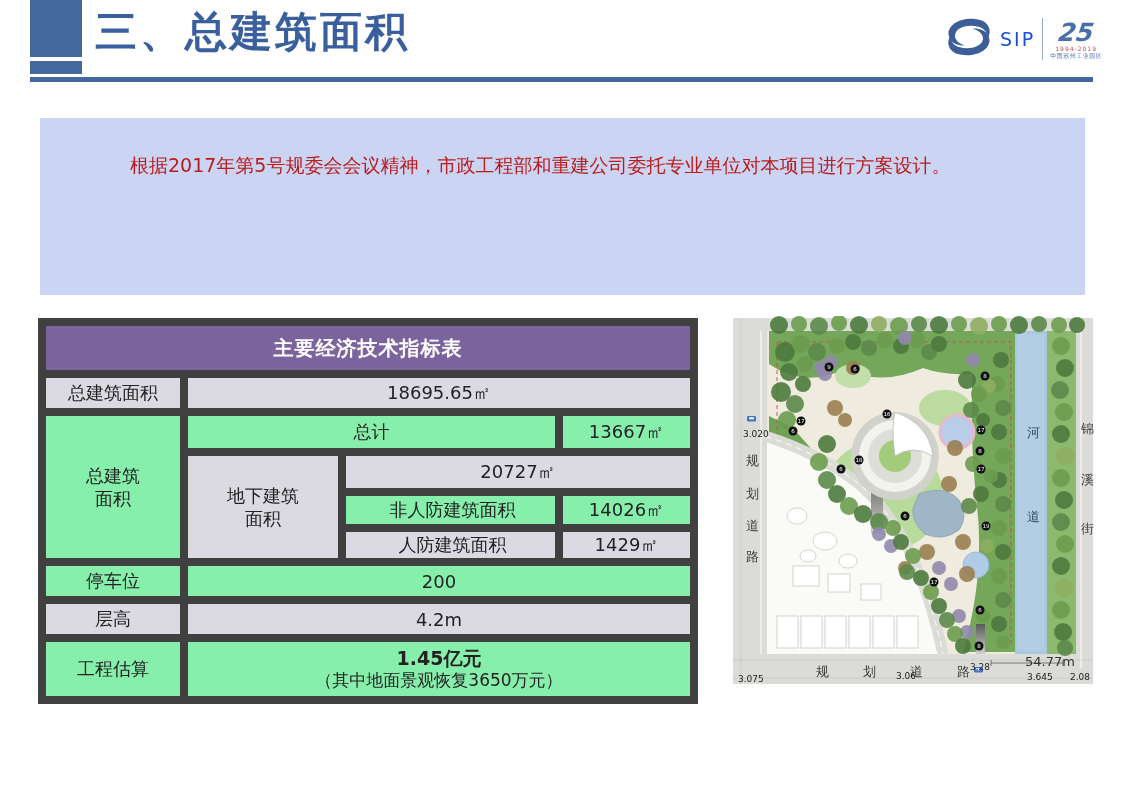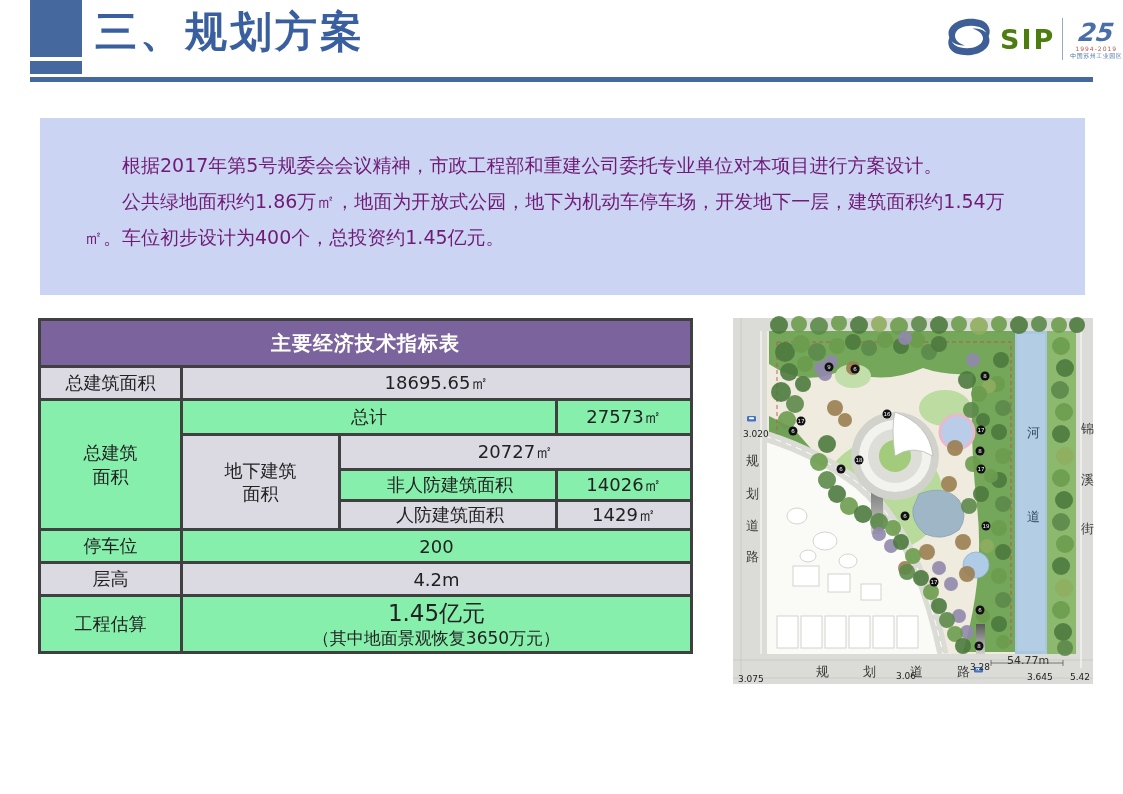--- a/index.html
+++ b/index.html
@@ -10,110 +10,109 @@
   .abs{position:absolute}
 
   
   #accent-square{left:30px;top:0;width:52px;height:57px;background:#45699E}
   #accent-bar{left:30px;top:61px;width:52px;height:13px;background:#45699E}
   #page-title{left:95px;top:4px;font-size:42px;font-weight:bold;color:#3A5F9E;letter-spacing:3px}
   #title-rule{left:30px;top:77px;width:1063px;height:5px;background:#45699E}
 
   
   #logo{left:945px;top:16px;display:flex;align-items:center;gap:7px}
-  #sip-text{font-size:27px;font-weight:bold;color:#4d7c0f;letter-spacing:2px}
+  #sip-text{font-size:19px;font-weight:normal;color:#1d4ed8;letter-spacing:2px}
   #logo-divider{width:1px;height:42px;background:#9AA9C2}
   .anniv{display:flex;flex-direction:column;align-items:center;line-height:1.1}
   .anniv-num{font-size:25px;font-weight:bold;font-style:italic;color:#4A6FA8;transform:skewX(-8deg)}
   .anniv-years{font-size:6px;color:#C0504D;letter-spacing:1px}
   .anniv-cap{font-size:6px;color:#4A6FA8;letter-spacing:.5px;white-space:nowrap}
 
   
   #intro{left:40px;top:118px;width:1045px;height:177px;background:#CBD4F3}
-  #intro p{margin:0;padding:0 44px;font-size:19px;line-height:36px;color:#701a75;text-indent:2em}
+  #intro p{margin:8px;padding:0 44px;font-size:19px;line-height:36px;color:#b91c1c;text-indent:2em}
   #intro p.first{margin-top:29px}
 
   
   #indicators{left:38px;top:318px;border-collapse:collapse;table-layout:fixed;width:652px}
-  #indicators td{border:3px solid #404040;text-align:center;font-size:18px;color:#222;padding:0 2px;vertical-align:middle}
+  #indicators td{border:8px solid #404040;text-align:center;font-size:18px;color:#222;padding:0 2px;vertical-align:middle}
   #indicators .hdr td{background:#7B639D;color:#fff;font-weight:bold;font-size:20px;height:44px;letter-spacing:1px}
   .td-dark{background:#DBDAE3}
   .td-light{background:#86efac}
   .h1{height:30px}.h2{height:32px}.h3{height:32px}.h4{height:28px}.h5{height:26px}.h6{height:30px}.h7{height:30px}.h8{height:54px}
   .cell-left{text-align:right;padding-left:6px !important}
   .w3{display:inline-block;width:62px;line-height:1.3}
   .w4{display:inline-block;width:82px;line-height:1.3}
-  .est-main{font-weight:normal;font-size:23px;line-height:1.25}
+  .est-main{font-weight:bold;font-size:19px;line-height:1.25}
   .est-note{font-size:17px;line-height:1.25}
 
   
   #plan{left:733px;top:316px;width:360px;height:372px}
   #plan svg{position:absolute;left:0;top:0}
   .vlabel{position:absolute;writing-mode:vertical-rl;text-orientation:upright;font-size:13px;color:#3c3c3c}
   #river-label{left:291px;top:100px;letter-spacing:83px;color:#2f4a63}
   #street-label{left:345px;top:96px;letter-spacing:50px}
   #left-road-label{left:10px;top:128px;letter-spacing:32px}
   #bottom-road-label{position:absolute;left:83px;top:347px;font-size:13px;letter-spacing:34px;color:#3c3c3c;white-space:nowrap}
   .elev{position:absolute;font-size:9px;font-weight:normal;color:#222;white-space:nowrap}
   #elev-left-top{left:10px;top:113px}
   #elev-left-bottom{left:5px;top:358px}
   #elev-bottom-1{left:163px;top:355px}
   #elev-bottom-2{left:237px;top:346px}
   #elev-bottom-3{left:294px;top:356px}
   #elev-bottom-4{left:337px;top:356px}
-  #dim-label{position:absolute;left:274px;top:338px;font-size:11px;color:#333}
+  #dim-label{position:absolute;left:292px;top:338px;font-size:13px;color:#333}
 </style>
 </head>
 <body>
 
 <div class="abs" id="accent-square"></div>
 <div class="abs" id="accent-bar"></div>
-<div class="abs" id="page-title">三、规划方案</div>
+<div class="abs" id="page-title">三、总建筑面积</div>
 <div class="abs" id="title-rule"></div>
 
 <div class="abs" id="logo">
   <span>
     <svg width="48" height="42" viewBox="0 0 52 44">
       <path d="M40,4 C20,-2 2,8 4,20 C5,28 14,32 22,31 C14,29 10,24 11,19 C13,11 26,8 36,11 C44,13 47,19 44,25 C50,21 51,9 40,4 Z" fill="#3D5E96"></path>
       <path d="M12,40 C32,46 50,36 48,24 C47,16 38,12 30,13 C38,15 42,20 41,25 C39,33 26,36 16,33 C8,31 5,25 8,19 C2,23 1,35 12,40 Z" fill="#3D5E96"></path>
     </svg>
   </span>
   <span id="sip-text">SIP</span>
   <span id="logo-divider"></span>
   <span class="anniv">
     <span class="anniv-num">25</span>
     <span class="anniv-years">1994-2019</span>
     <span class="anniv-cap">中国苏州工业园区</span>
   </span>
 </div>
 
 <div class="abs" id="intro">
   <p class="first">根据2017年第5号规委会会议精神，市政工程部和重建公司委托专业单位对本项目进行方案设计。</p>
-  <p>公共绿地面积约1.86万㎡，地面为开放式公园，地下为机动车停车场，开发地下一层，建筑面积约1.54万㎡。车位初步设计为400个，总投资约1.45亿元。</p>
 </div>
 
 <table class="abs" id="indicators">
   <colgroup>
       <col style="width:142px">
       <col style="width:158px">
       <col style="width:217px">
       <col style="width:135px">
     </colgroup>
   <tbody>
       <tr class="hdr">
     <td colspan="4">主要经济技术指标表</td>
   </tr>
   <tr>
     <td class="td-dark h1">总建筑面积</td>
     <td class="td-dark h1" colspan="3">18695.65㎡</td>
   </tr>
   <tr>
     <td class="td-light" rowspan="4"><span class="w3">总建筑面积</span></td>
     <td class="td-light h2" colspan="2">总计</td>
-    <td class="td-light h2">27573㎡</td>
+    <td class="td-light h2">13667㎡</td>
   </tr>
   <tr>
     <td class="td-dark" rowspan="3"><span class="w4">地下建筑面积</span></td>
     <td class="td-dark h3" colspan="2">20727㎡</td>
   </tr>
   <tr>
     <td class="td-light h4 cell-left">非人防建筑面积</td>
     <td class="td-light h4">14026㎡</td>
   </tr>
   <tr>
@@ -371,15 +370,15 @@
   <div class="vlabel" id="river-label">河道</div>
   <div class="vlabel" id="street-label">锦溪街</div>
   <div class="vlabel" id="left-road-label">规划道路</div>
   <div id="bottom-road-label">规划道路</div>
 
   <div class="elev" id="elev-left-top">3.020</div>
   <div class="elev" id="elev-left-bottom">3.075</div>
   <div class="elev" id="elev-bottom-1">3.06</div>
   <div class="elev" id="elev-bottom-2">3.28</div>
   <div class="elev" id="elev-bottom-3">3.645</div>
-  <div class="elev" id="elev-bottom-4">5.42</div>
+  <div class="elev" id="elev-bottom-4">2.08</div>
   <div id="dim-label">54.77m</div>
 </div>
 
 </body></html>

